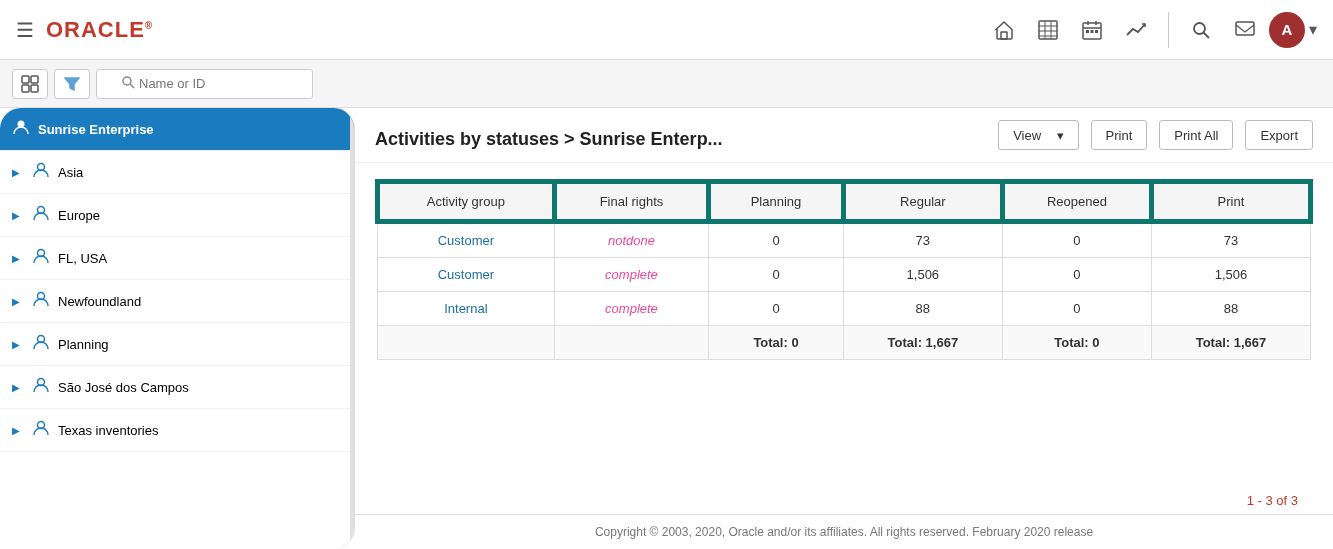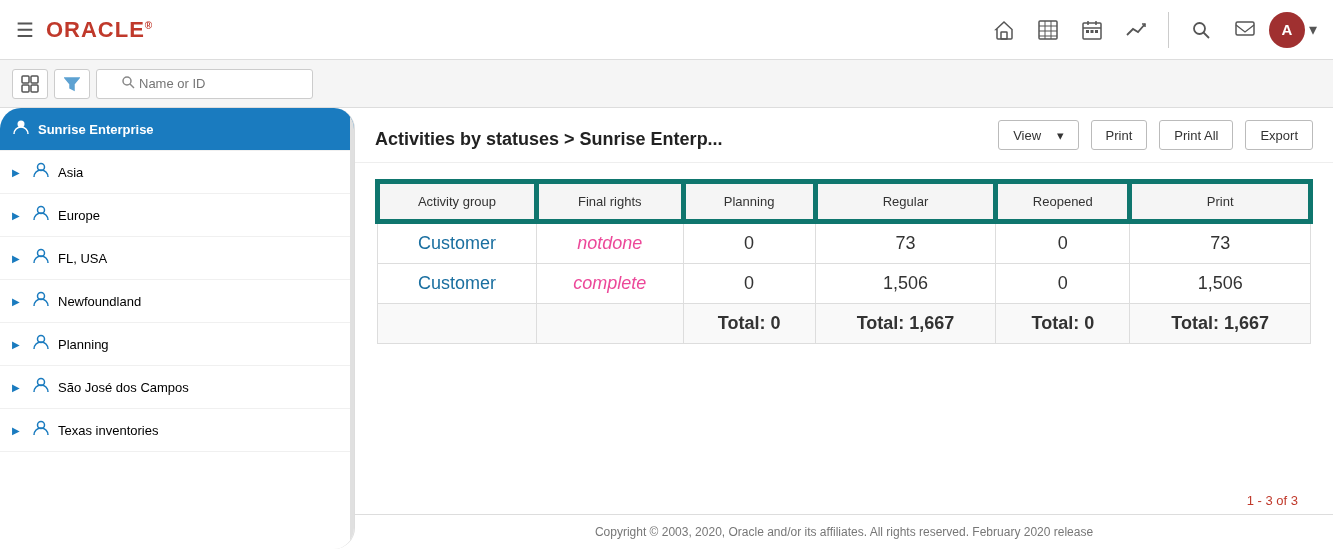--- a/index.html
+++ b/index.html
@@ -207,21 +207,21 @@
       padding: 10px 16px;
       text-align: center;
       font-weight: normal;
       font-size: 13px;
       color: #333;
     }
     td {
       border: 1px solid #ddd;
       padding: 9px 16px;
       text-align: center;
-      font-size: 18px;
+      font-size: 13px;
       color: #333;
     }
     td.link { color: #1a6fa0; cursor: pointer; }
     td.status { color: #ec4899; font-style: italic; }
     .total-row td {
       background: #f9f9f9;
       font-weight: bold;
     }
     .pagination {
       text-align: right;
@@ -457,20 +457,28 @@
             <td>73</td>
           </tr>
           <tr>
             <td class="link">Customer</td>
             <td class="status">complete</td>
             <td>0</td>
             <td>1,506</td>
             <td>0</td>
             <td>1,506</td>
           </tr>
+          <tr>
+            <td class="link">Internal</td>
+            <td class="status">complete</td>
+            <td>0</td>
+            <td>88</td>
+            <td>0</td>
+            <td>88</td>
+          </tr>
           <tr class="total-row">
             <td></td>
             <td></td>
             <td>Total: 0</td>
             <td>Total: 1,667</td>
             <td>Total: 0</td>
             <td>Total: 1,667</td>
           </tr>
         </tbody>
       </table>

